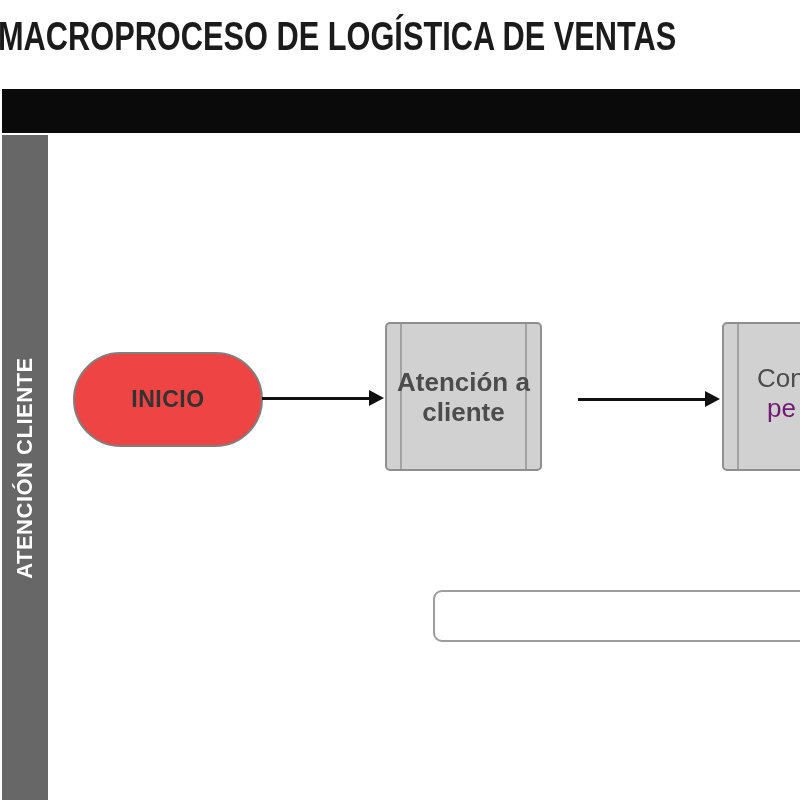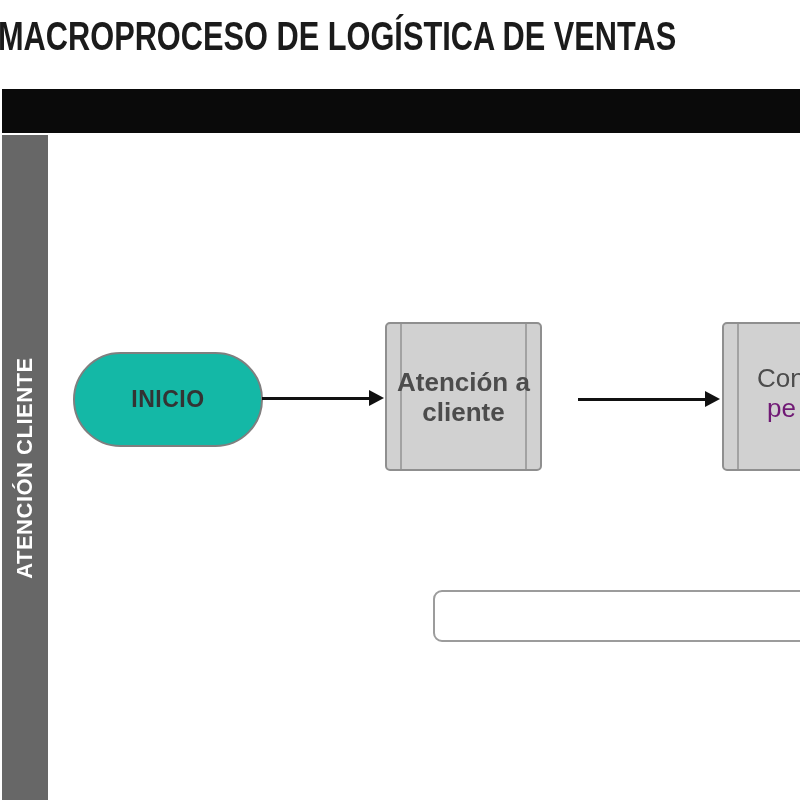--- a/index.html
+++ b/index.html
@@ -58,21 +58,21 @@
     letter-spacing: 0.5px;
   }
 
   
   .start-node {
     position: absolute;
     left: 73px;
     top: 352px;
     width: 186px;
     height: 91px;
-    background: #14b8a6;
+    background: #ef4444;
     border: 2px solid #7f7f7f;
     border-radius: 48px;
     display: flex;
     align-items: center;
     justify-content: center;
   }
   .start-node-label {
     font-weight: bold;
     font-size: 23px;
     color: #333333;

